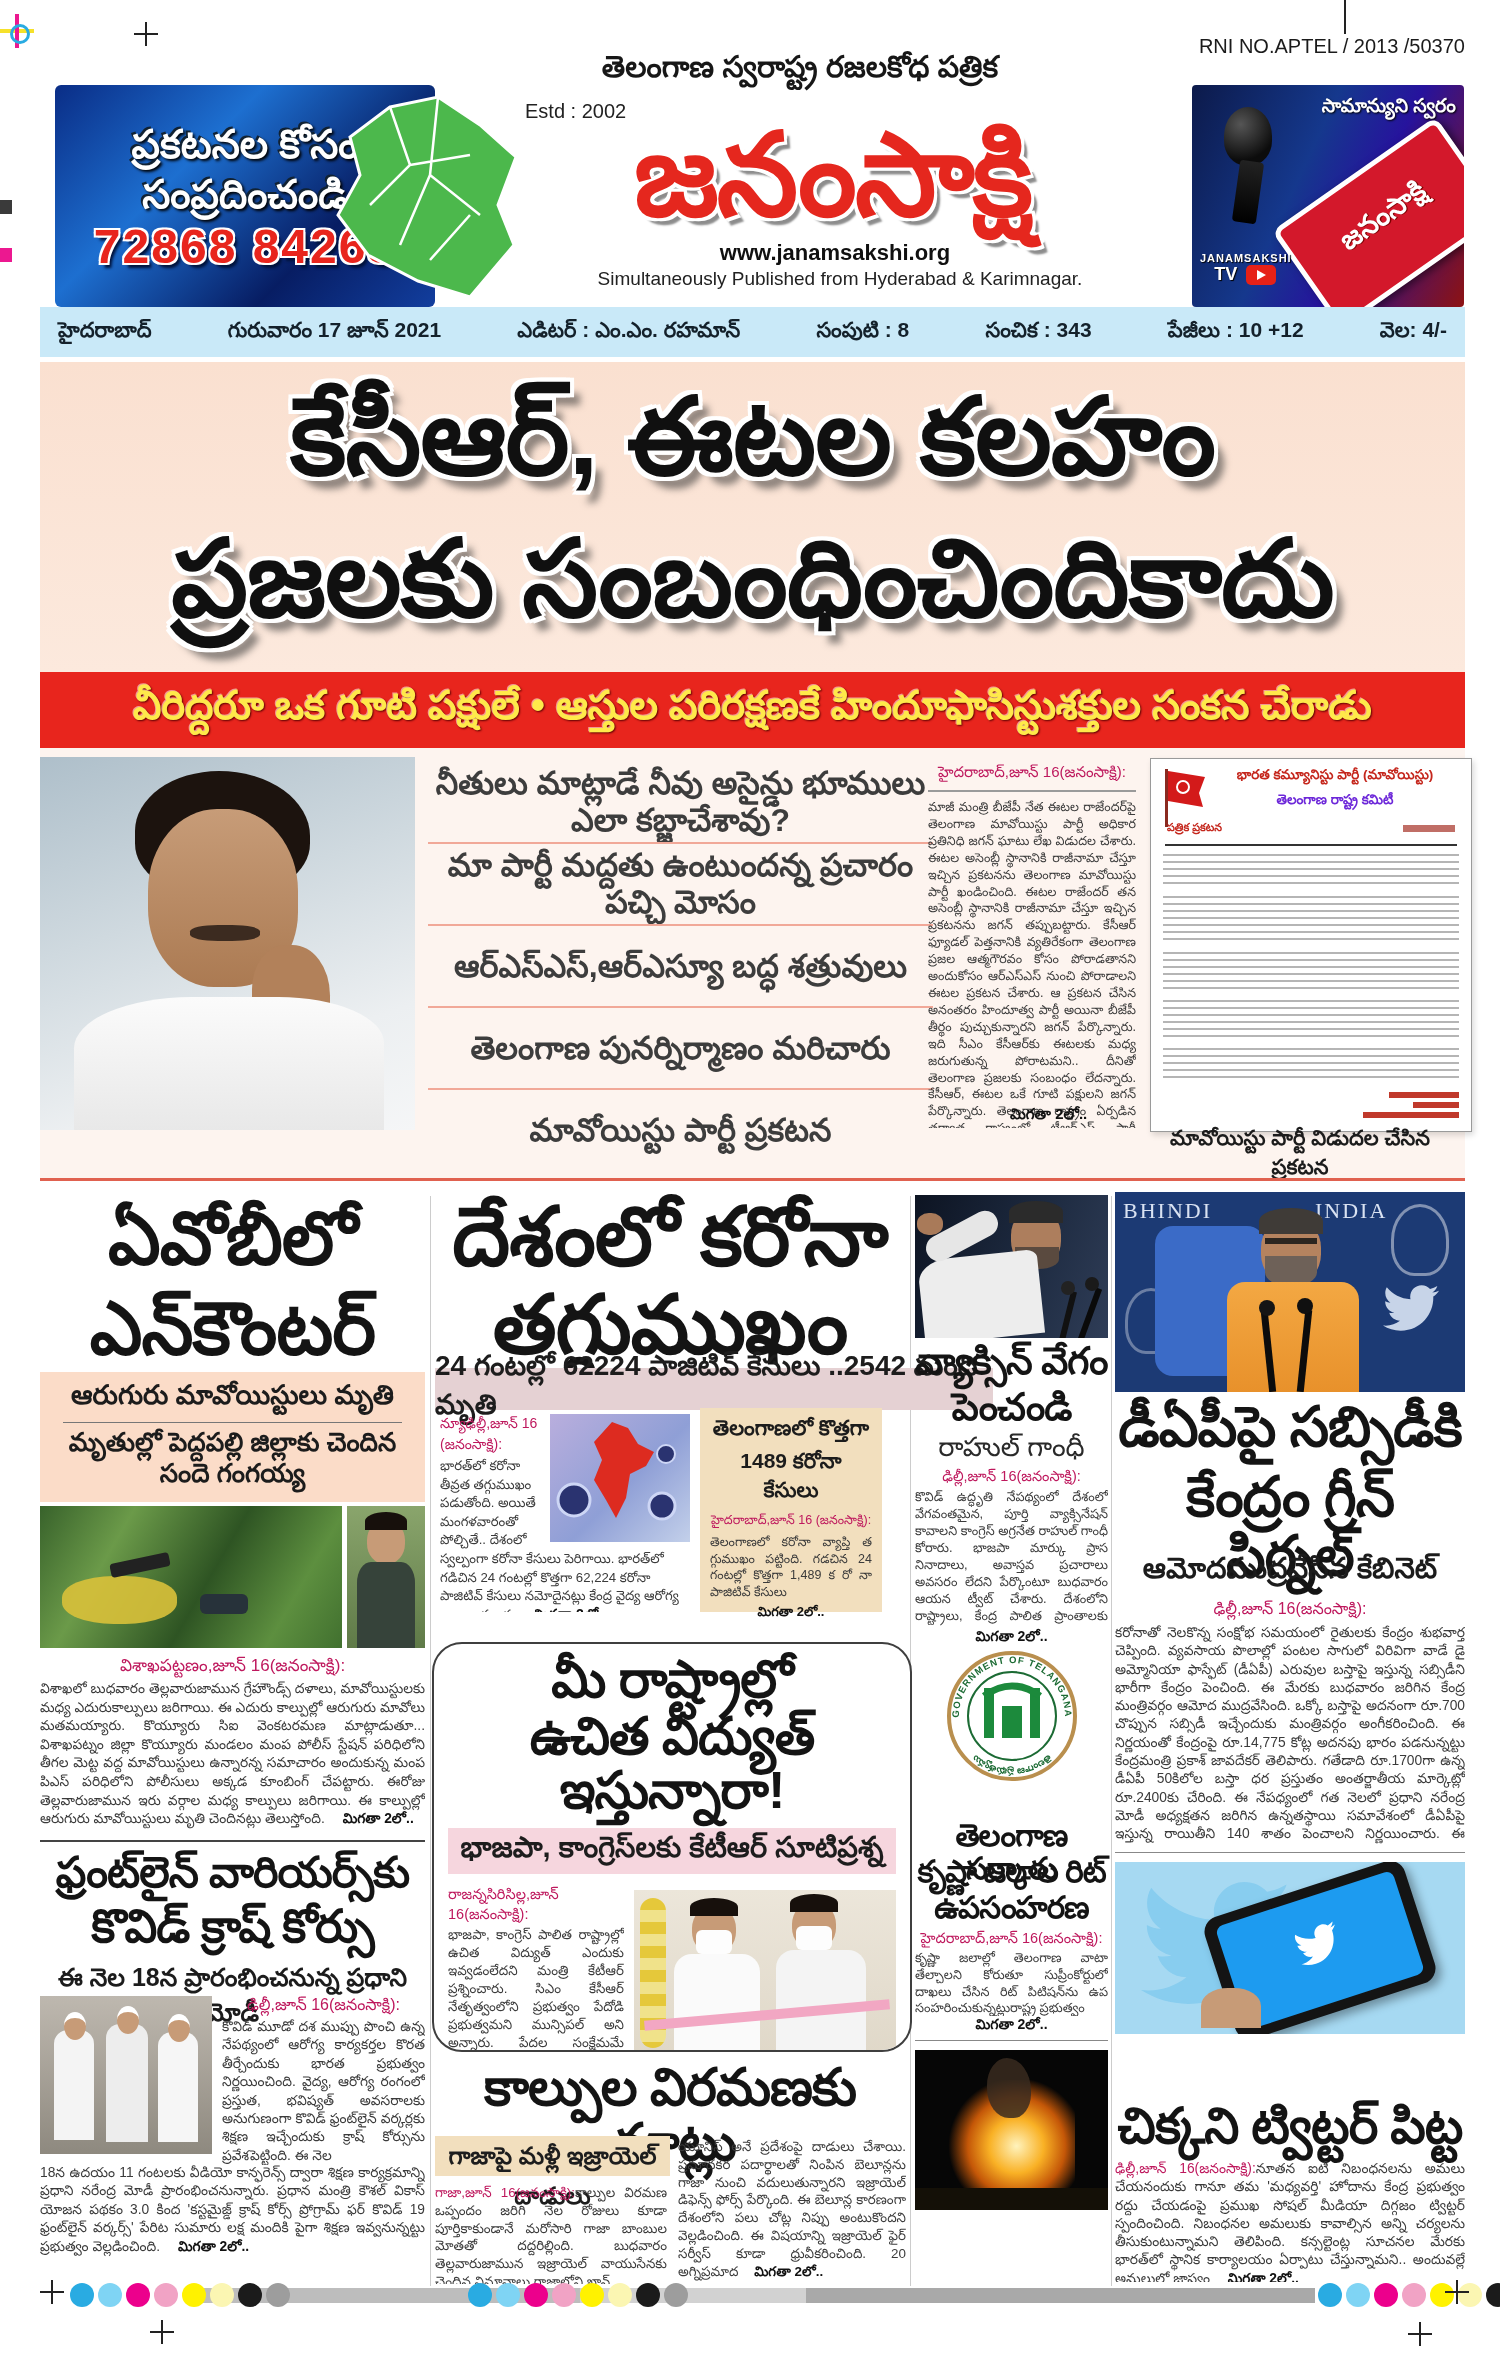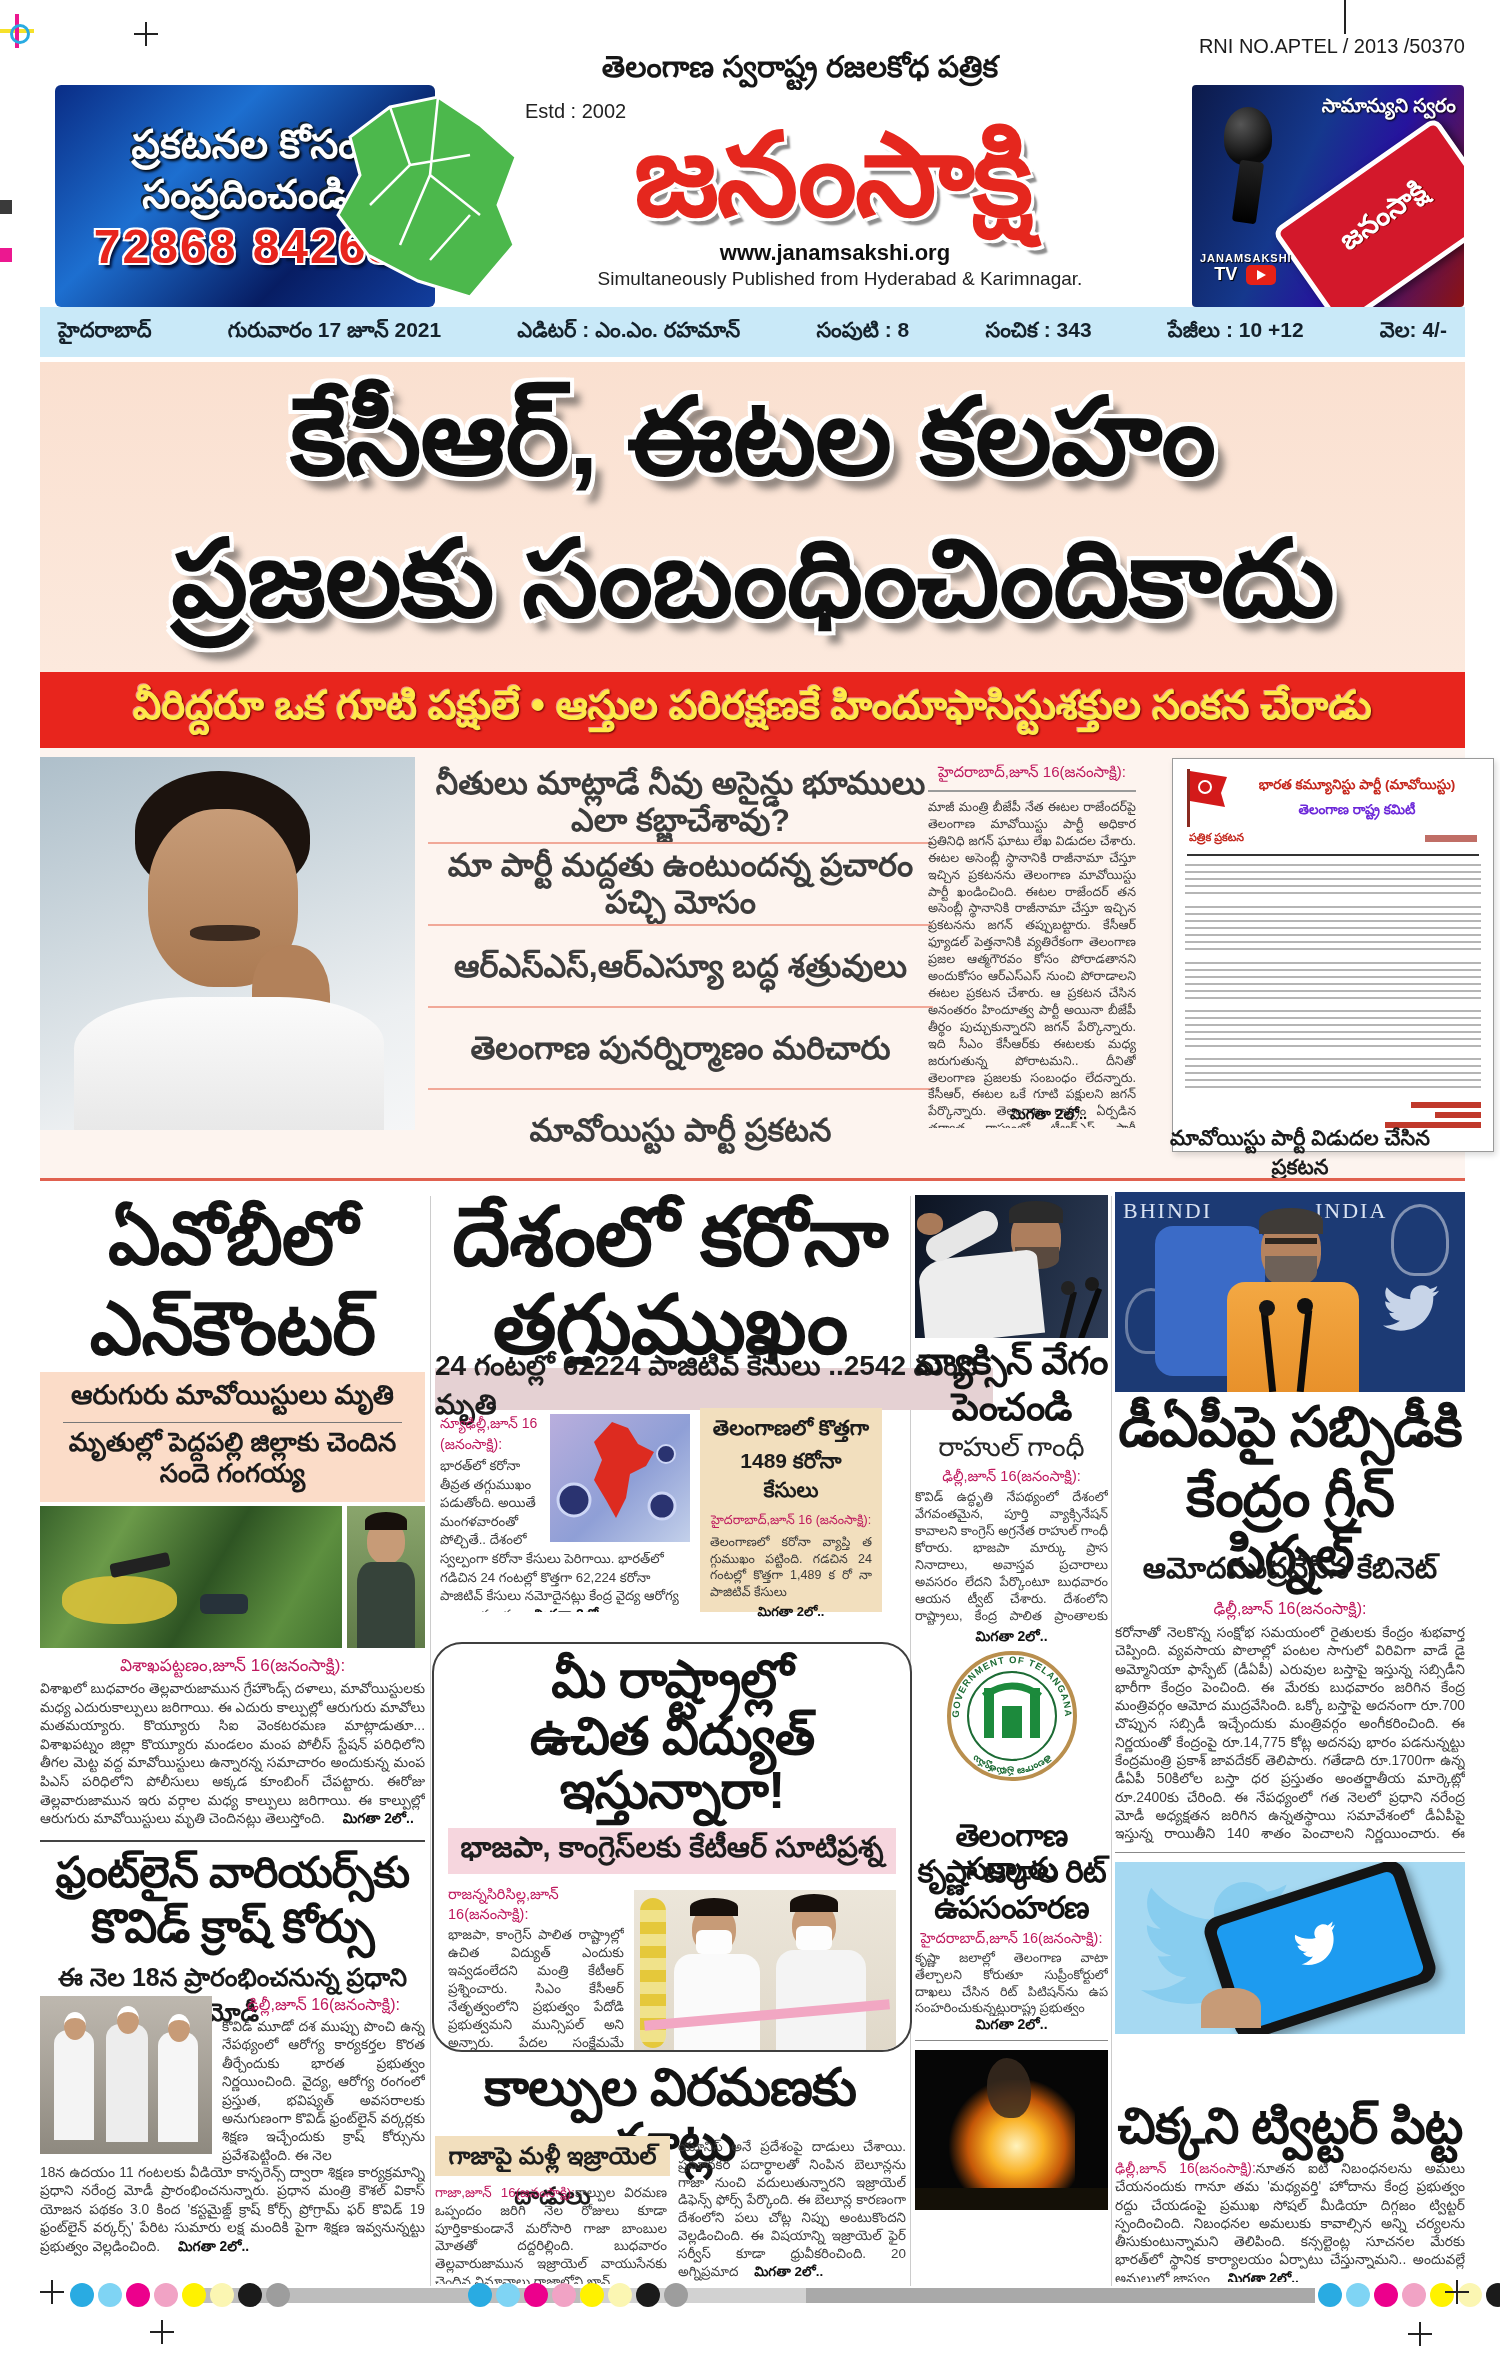--- a/index.html
+++ b/index.html
@@ -32,21 +32,21 @@
             text-shadow:-3px -3px 0 #fff,3px -3px 0 #fff,-3px 3px 0 #fff,3px 3px 0 #fff,6px 7px 2px rgba(0,0,0,.45);}
   .datebar{background:#c9e9f8;display:flex;align-items:center;justify-content:space-between;
            padding:0 18px;font-size:21px;font-weight:bold;color:#14212b;}
   .strip-red{background:#e8251d;display:flex;align-items:center;justify-content:center;}
   .strip-red span{color:#ffe94a;font-size:40px;font-weight:900;
                   text-shadow:-1px -1px 0 #fff8,1px 1px 2px #5c0000;}
   .bullets{display:flex;flex-direction:column;}
   .bullet{flex:1;display:flex;align-items:center;justify-content:center;text-align:center;
           font-size:32px;font-weight:bold;color:#3d3d3d;line-height:1.15;padding:2px 6px;}
   .bullet + .bullet{border-top:2px solid #f1a898;}
-  .letter{background:#fff;border:1px solid #9a9a9a;box-shadow:2px 3px 6px rgba(0,0,0,.15);padding:18px 12px;margin-left:22px;}
+  .letter{background:#fff;border:1px solid #9a9a9a;box-shadow:2px 3px 6px rgba(0,0,0,.15);padding:8px 12px;}
   .llines{background:repeating-linear-gradient(to bottom,#8d8d8d 0 2px,transparent 2px 7px);opacity:.65;}
   .peachbox{background:#fbdcc8;}
   .pinkstrip{background:#f6d6de;display:flex;align-items:center;justify-content:center;
              font-weight:900;color:#1d1d1d;}
   .taupestrip{background:#e5d1d3;display:flex;align-items:center;justify-content:center;
               font-weight:900;color:#1d1d1d;}
   .tanbox{background:#f2dfbe;}
   .roundbox{border:2px solid #3f3f3f;border-radius:30px;background:#fff;}
   .subhead{font-weight:bold;color:#1c1c1c;}
   .gbar{position:absolute;height:15px;background:linear-gradient(90deg,#bdbdbd 0 35%,#d2d2d2 35% 55%,#a9a9a9 55% 100%);}

